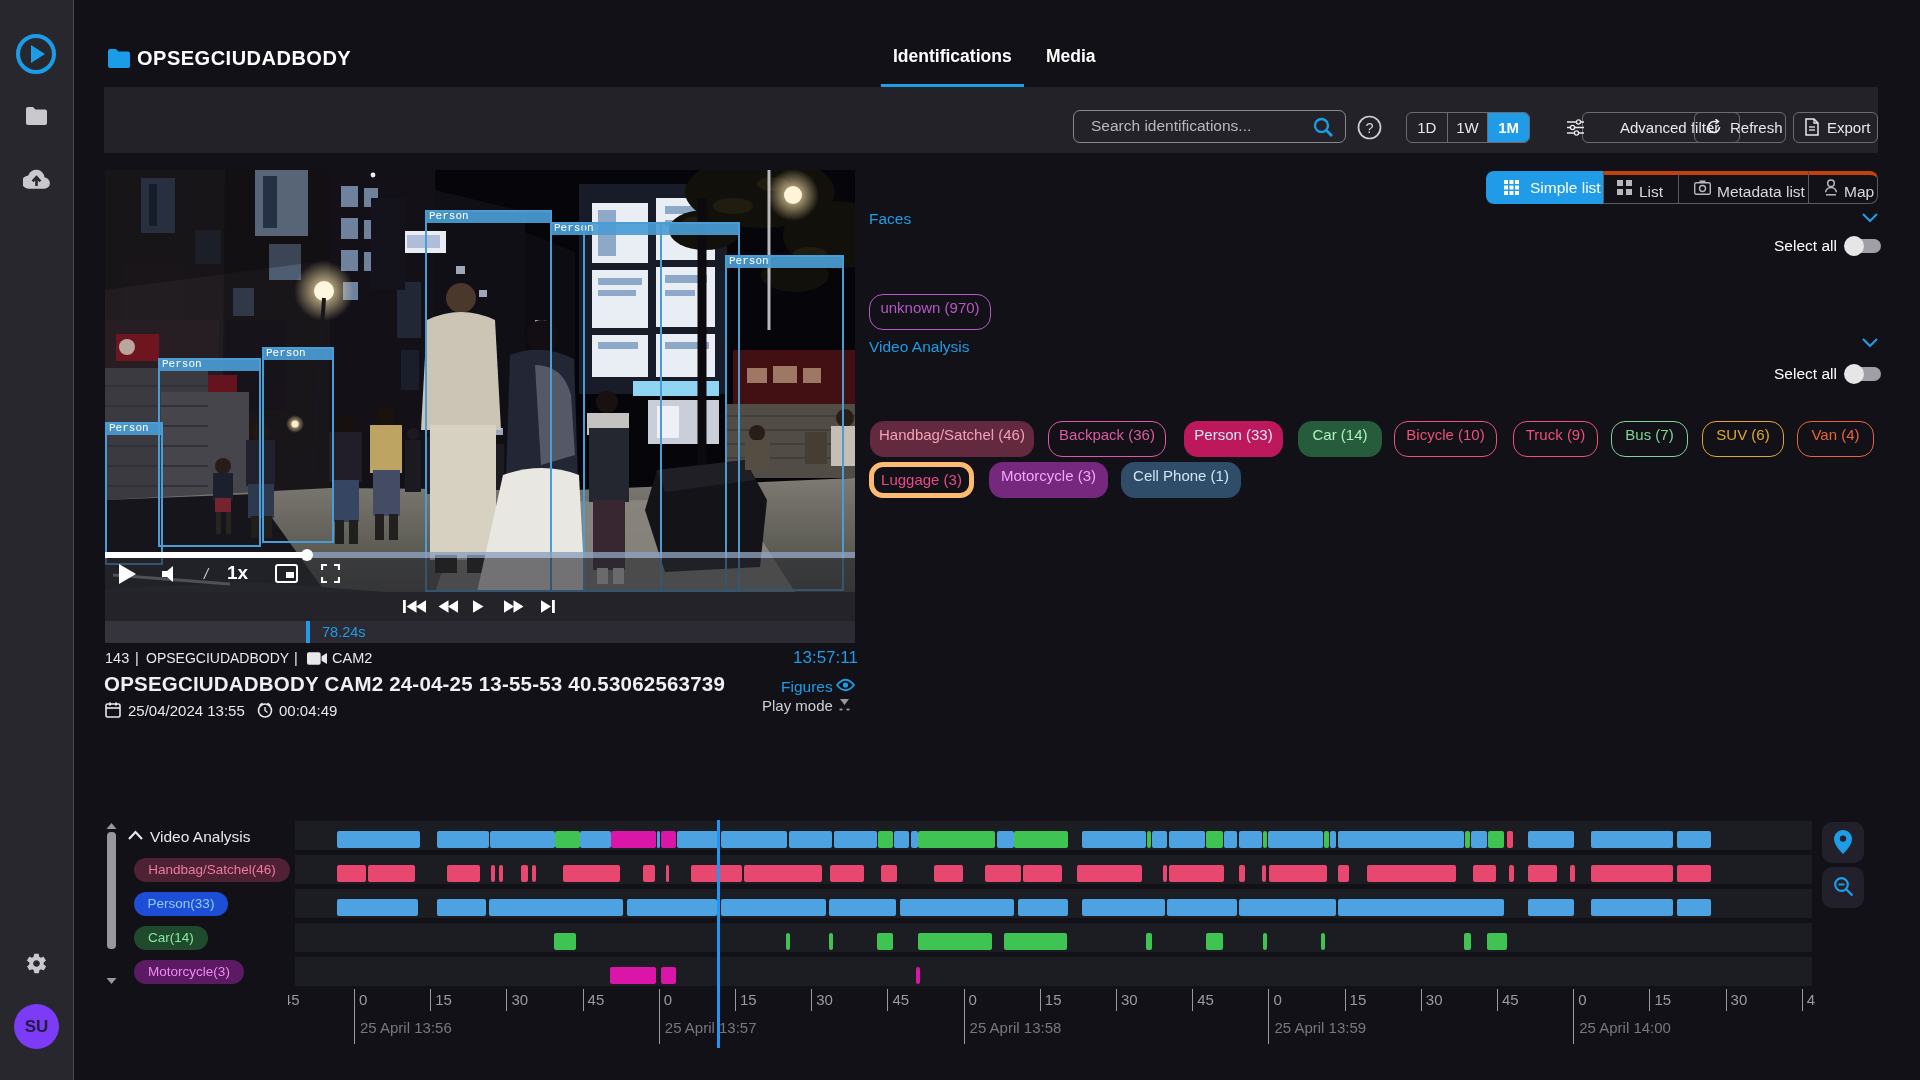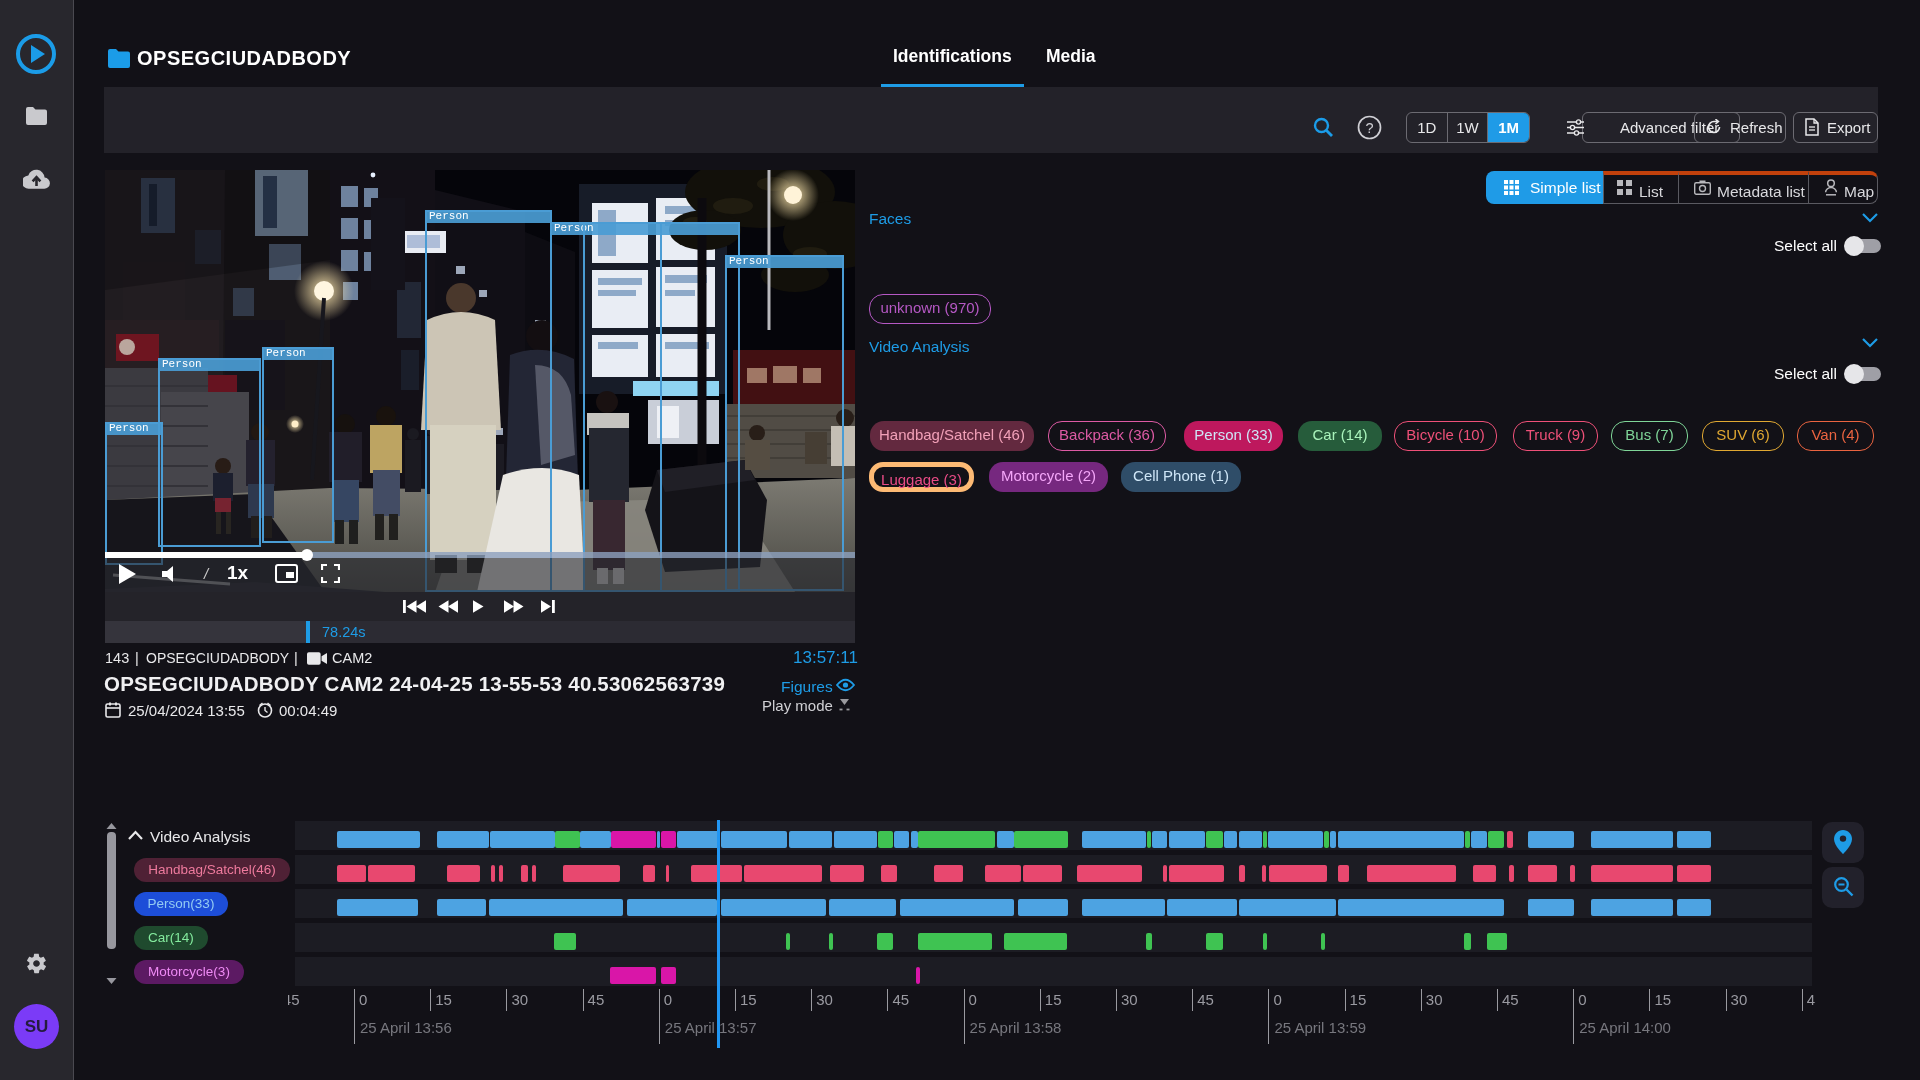--- a/index.html
+++ b/index.html
@@ -28,21 +28,21 @@
 .tgroup div { width:41.3px; line-height:29px; text-align:center; color:#e8e8ea; font-size:15px; border-right:1px solid #6c6b72;}
 .tgroup div:last-child { border-right:none; background:#1f9be7; color:#fff; font-weight:bold;}
 
 
 .vseg { position:absolute; top:171px; height:33px; color:#d8d8dc; font-size:15.5px; line-height:33px; }
 .vborder { border-top:4px solid #c2410c; border-bottom:1px solid #5a5a61; }
 
 
 .sechead { position:absolute; color:#1e9ce6; font-size:15.5px; }
 .selall { position:absolute; color:#fff; font-size:15.5px; }
-.chip { position:absolute; height:30px; border-radius:14px; font-size:15px; line-height:26px; text-align:center; }
+.chip { position:absolute; height:36px; border-radius:14px; font-size:15px; line-height:26px; text-align:center; }
 .chip.f { line-height:28px; }
 
 
 .wtxt { position:absolute; color:#e8e8ea; font-size:15px; }
 .btxt { position:absolute; color:#1e9ce6; }
 
 
 .strip { position:absolute; left:295px; width:1517px; height:29px; background:#1c1c23; }
 .seg { position:absolute; height:17px; border-radius:2px; }
 .tick { position:absolute; top:989px; width:1px; background:#9a9aa0; }
@@ -76,20 +76,21 @@
 
 <svg class="abs" style="left:107px;top:48px" width="24" height="21" viewBox="0 0 24 21">
   <path d="M1 3 q0-2 2-2 h6 l2.5 2.5 h9.5 q2 0 2 2 V18 q0 2-2 2 H3 q-2 0-2-2 Z" fill="#1b9ce8"></path>
 </svg>
 <div class="title">OPSEGCIUDADBODY</div>
 <div class="tab" style="left:893px;">Identifications</div>
 <div class="tab" style="left:1046px;">Media</div>
 <div class="tabline"></div>
 
 <div id="toolbar"></div>
+<div id="search">Search identifications...</div>
 <svg class="abs" style="left:1312px;top:116px" width="23" height="23" viewBox="0 0 23 23">
   <circle cx="9.5" cy="9.5" r="6.5" fill="none" stroke="#1b9ce8" stroke-width="2.4"></circle>
   <path d="M14.5 14.5 L20 20" stroke="#1b9ce8" stroke-width="2.8"></path>
 </svg>
 <svg class="abs" style="left:1357px;top:115px" width="25" height="25" viewBox="0 0 25 25">
   <circle cx="12.5" cy="12.5" r="11" fill="none" stroke="#cfcfd4" stroke-width="1.7"></circle>
   <text x="12.5" y="17.5" font-size="14.5" fill="#cfcfd4" text-anchor="middle" font-family="Liberation Sans">?</text>
 </svg>
 <div class="tgroup">
       <div>1D</div>
@@ -174,21 +175,21 @@
 <div class="chip f" style="left:870px;top:421px;width:164px;background:#63293f;color:#f2a0b8;">Handbag/Satchel (46)</div>
 <div class="chip" style="left:1048px;top:421px;width:118px;border:1px solid #dd5aa4;color:#dd5aa4;">Backpack (36)</div>
 <div class="chip f" style="left:1184px;top:421px;width:99px;background:#be185d;color:#cfe6f7;">Person (33)</div>
 <div class="chip f" style="left:1298px;top:421px;width:84px;background:#265c3b;color:#a9f3bb;">Car (14)</div>
 <div class="chip" style="left:1394px;top:421px;width:103px;border:1px solid #ee5078;color:#ee5078;text-align:center;">Bicycle (10)</div>
 <div class="chip" style="left:1513px;top:421px;width:85px;border:1px solid #ee5078;color:#ee5078;">Truck (9)</div>
 <div class="chip" style="left:1611px;top:421px;width:77px;border:1px solid #7fd598;color:#7fd598;">Bus (7)</div>
 <div class="chip" style="left:1702px;top:421px;width:82px;border:1px solid #e0a832;color:#e0a832;">SUV (6)</div>
 <div class="chip" style="left:1797px;top:421px;width:77px;border:1px solid #ea6440;color:#ea6440;">Van (4)</div>
 <div class="chip" style="left:869px;top:462px;width:105px;border:5px solid #fdba74;color:#e84b86;">Luggage (3)</div>
-<div class="chip f" style="left:989px;top:462px;width:119px;background:#76287f;color:#f4a6f9;">Motorcycle (2)</div>
+<div class="chip f" style="left:989px;top:462px;width:119px;background:#76287f;color:#f4a6f9;">Motorcycle (3)</div>
 <div class="chip f" style="left:1121px;top:462px;width:120px;background:#2f4d68;color:#cfe6f7;">Cell Phone (1)</div>
 
 <div class="abs" style="left:105px;top:170px;width:750px;height:422px;background:#0a0a10;">
 <svg width="750" height="422" viewBox="0 0 750 422" style="position:absolute;left:0;top:0">
 <defs>
   <radialGradient id="glow1" cx="50%" cy="50%" r="50%">
     <stop offset="0%" stop-color="#fff8e8" stop-opacity="1"></stop>
     <stop offset="35%" stop-color="#ffe9b0" stop-opacity=".6"></stop>
     <stop offset="100%" stop-color="#ffe9b0" stop-opacity="0"></stop>
   </radialGradient>

